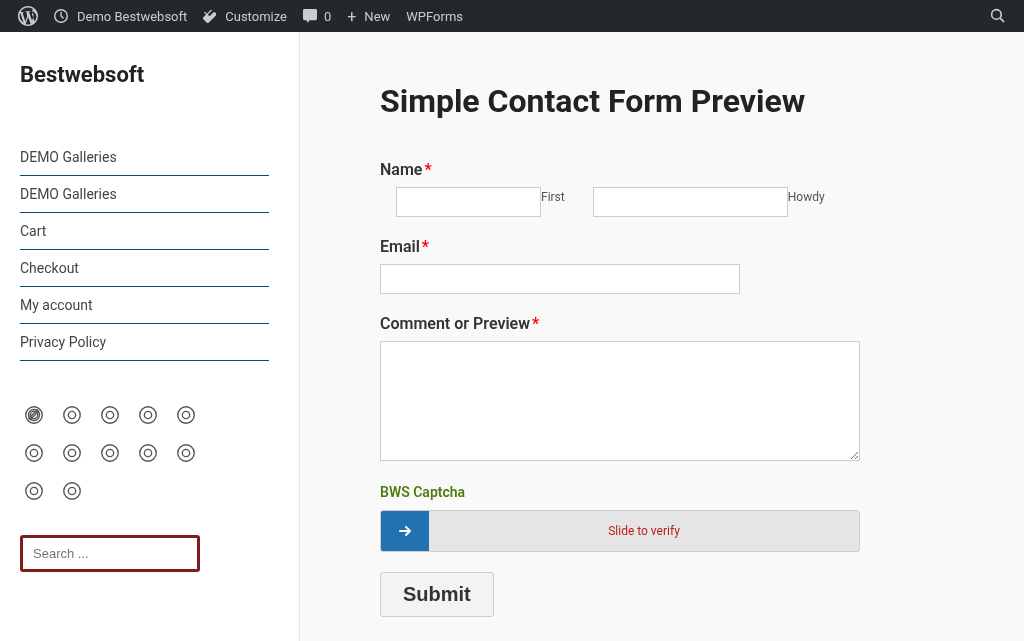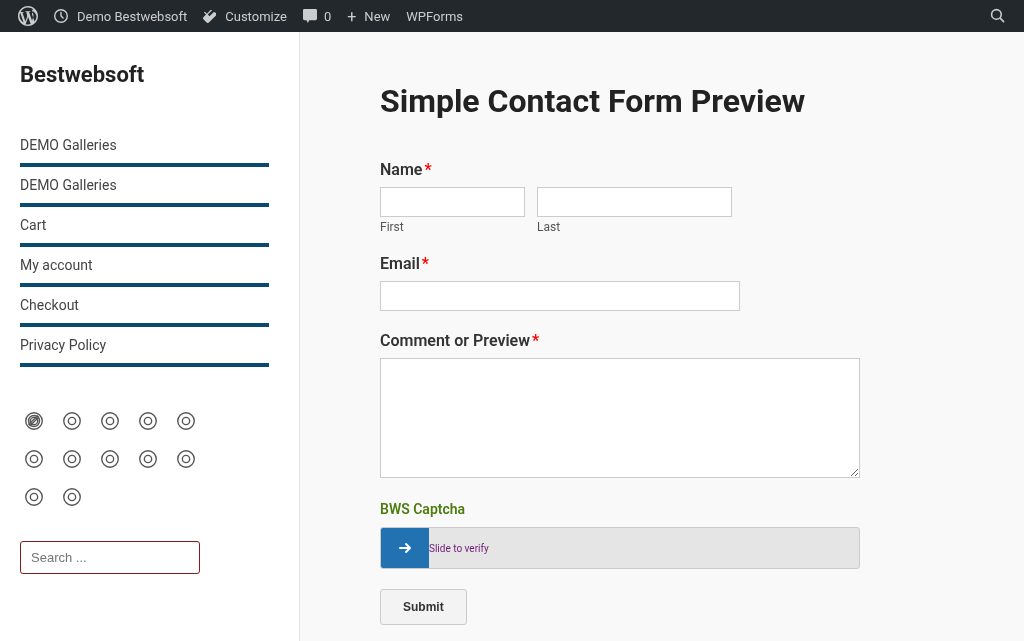--- a/index.html
+++ b/index.html
@@ -55,29 +55,29 @@
       width: 300px;
       min-width: 300px;
       background: #fff;
       padding: 30px 30px 30px 20px;
       border-right: 1px solid #e5e5e5;
     }
     .sidebar-logo {
       font-size: 22px;
       font-weight: bold;
       color: #222;
-      margin-bottom: 40px;
+      margin-bottom: 52px;
       display: block;
     }
     .sidebar-nav {
       list-style: none;
       margin-bottom: 40px;
     }
     .sidebar-nav li {
-      border-bottom: 4px solid #0c4a6e;
+      border-bottom: 1px solid #0c4a6e;
     }
     .sidebar-nav li a {
       display: block;
       padding: 10px 0;
       color: #444;
       text-decoration: none;
       font-size: 14px;
     }
 
     
@@ -102,21 +102,21 @@
       stroke-width: 1.5;
     }
 
     
     .sidebar-search {
       margin-top: 10px;
     }
     .sidebar-search input {
       width: 180px;
       padding: 8px 10px;
-      border: 1px solid #7f1d1d;
+      border: 3px solid #7f1d1d;
       border-radius: 3px;
       font-size: 13px;
       color: #555;
       background: #fff;
     }
 
     
     .main-content {
       flex: 1;
       background: #f9f9f9;
@@ -146,21 +146,21 @@
     .required-star {
       color: red;
       margin-left: 2px;
     }
     .name-fields {
       display: flex;
       gap: 12px;
     }
     .name-field-wrap {
       display: flex;
-      flex-direction: column;
+      margin-left: 16px;
     }
     .name-field-wrap input {
       width: 145px;
       padding: 6px 8px;
       border: 1px solid #ccc;
       font-size: 14px;
       background: #fff;
     }
     .field-hint {
       font-size: 12px;
@@ -211,28 +211,29 @@
       justify-content: center;
       cursor: pointer;
       flex-shrink: 0;
     }
     .captcha-btn svg {
       fill: #fff;
       width: 16px; height: 16px;
     }
     .captcha-text {
       flex: 1;
-      color: #701a75;
-      font-size: 10px;
+      text-align: center;
+      color: #b91c1c;
+      font-size: 12px;
     }
     .submit-btn {
       background: #f3f3f3;
       border: 1px solid #ccc;
       padding: 10px 22px;
-      font-size: 12px;
+      font-size: 20px;
       font-weight: bold;
       color: #333;
       cursor: pointer;
       border-radius: 3px;
     }
   </style>
 </head>
 <body>
 
 <div class="admin-bar">
@@ -285,24 +286,24 @@
       <li>
         <a>DEMO Galleries</a>
       </li>
       <li>
         <a>DEMO Galleries</a>
       </li>
       <li>
         <a>Cart</a>
       </li>
       <li>
+        <a>Checkout</a>
+      </li>
+      <li>
         <a>My account</a>
-      </li>
-      <li>
-        <a>Checkout</a>
       </li>
       <li>
         <a>Privacy Policy</a>
       </li>
     </ul>
 
     <div class="social-icons-grid">
 
       <div class="social-icon-item">
         <svg viewBox="0 0 24 24">
@@ -395,21 +396,21 @@
         <label class="form-label">
           <span>Name</span><span class="required-star">*</span>
         </label>
         <div class="name-fields">
           <div class="name-field-wrap">
             <input type="text" class="form-input" style="width: 145px;">
             <span class="field-hint">First</span>
           </div>
           <div class="name-field-wrap">
             <input type="text" class="form-input" style="width: 195px;">
-            <span class="field-hint">Last</span>
+            <span class="field-hint">Howdy</span>
           </div>
         </div>
       </div>
 
       <div class="form-group">
         <label class="form-label">
           <span>Email</span><span class="required-star">*</span>
         </label>
         <input type="email" class="form-input" style="width: 360px;">
       </div>

